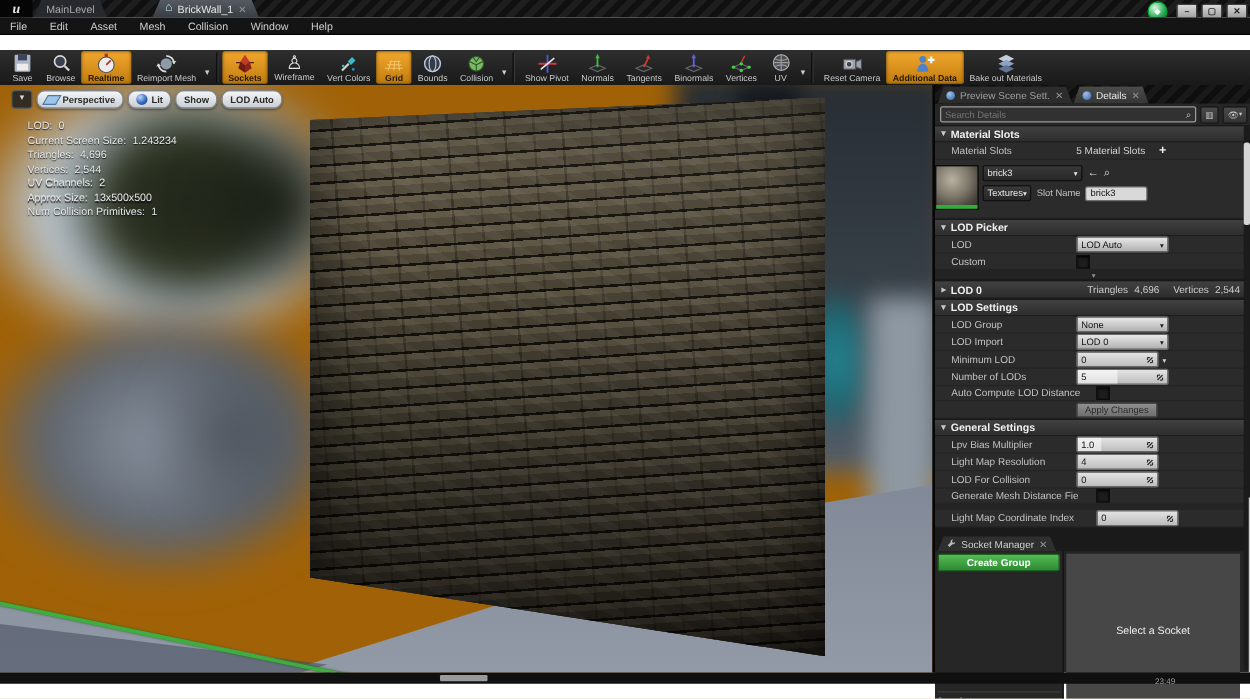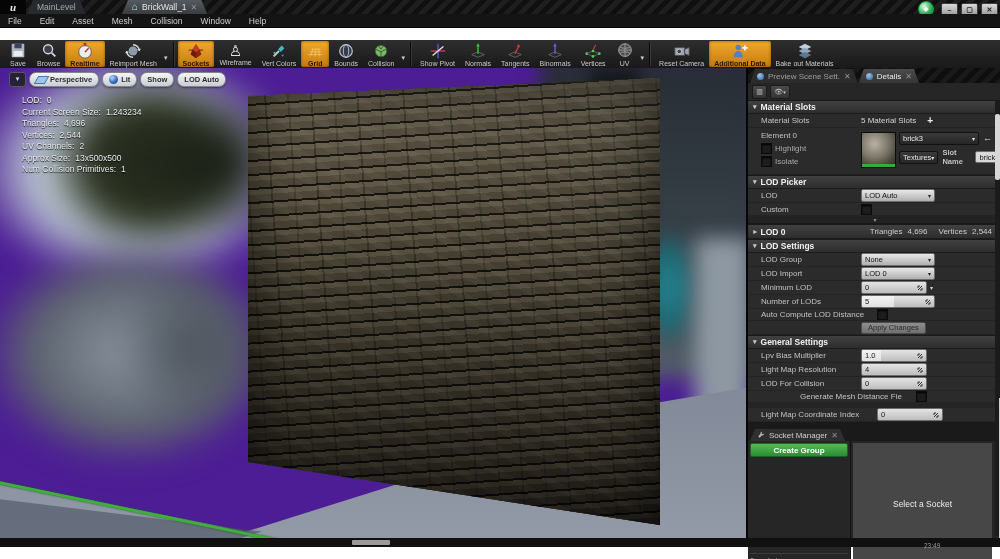--- a/index.html
+++ b/index.html
@@ -39,21 +39,21 @@
   .tb-btn{display:flex;flex-direction:column;align-items:center;justify-content:flex-start;
     padding:1px 5px 0 5px;border-radius:2px;margin:1px 0;}
   .tb-btn .ic{height:18px;display:flex;align-items:center;}
   .tb-btn .lb{font-size:7px;color:#c9c9c9;white-space:nowrap;line-height:8px;}
   .tb-btn.hl{background:linear-gradient(#f2a82e,#c27c0e);box-shadow:inset 0 0 3px #7a4e06;}
   .tb-btn.hl .lb{color:#241700;font-weight:bold;}
   .tb-chev{align-self:center;color:#cfcfcf;font-size:7px;padding:0 2px;margin-top:8px;}
   .pawn{color:#e4e4e4;font-size:15px;line-height:15px;}
 
   
-  .viewport{left:0;top:68px;width:756px;height:470px;background:#4c1d95;overflow:hidden;}
+  .viewport{left:0;top:68px;width:756px;height:470px;background:#a16207;overflow:hidden;}
   .blob{position:absolute;}
   .wall{left:248px;top:10px;width:412px;height:447px;
     clip-path:polygon(0 18px,100% 0,100% 100%,0 384px);
     background-color:#322d24;
     background-image:
       repeating-linear-gradient(176deg, rgba(128,118,96,.38) 0 5px, rgba(84,77,62,.35) 5px 12px, rgba(12,10,7,.85) 12px 14px),
       repeating-linear-gradient(86deg, rgba(0,0,0,.45) 0 2px, transparent 2px 23px, rgba(0,0,0,.3) 23px 25px, transparent 25px 46px),
       repeating-linear-gradient(31deg, rgba(255,255,255,.05) 0 7px, transparent 7px 19px),
       linear-gradient(155deg,#5d5543 0%,#453f30 35%,#2b2720 70%,#191611 100%);
     box-shadow:inset 0 0 60px rgba(0,0,0,.7);}
@@ -457,68 +457,61 @@
         <span class="tab-close">✕</span>
       </div>
       <div class="rp-tab active">
         <span class="rp-ticon"></span>
         <span>Details</span>
         <span class="tab-close">✕</span>
       </div>
     </div>
 
     <div class="search-row">
+      <div class="search-box">
+        <input type="text" placeholder="Search Details" style="">
+        <span style="color:#cfcfcf;font-size:8px;">⌕</span>
+      </div>
       <div class="mini-btn">▥</div>
       <div class="mini-btn" style="width:18px;">
           <span style="font-size:7px;">👁</span>
           <span style="font-size:5px;">▾</span>
         </div>
     </div>
 
     <div class="cat">
       <span class="arr">▾</span>
       <span>Material Slots</span>
     </div>
     <div class="prow" style="height:13px;">
       <div class="plabel">Material Slots</div>
       <div class="pval">
         <span style="font-size:8px;color:#d6d6d6;">5 Material Slots</span>
         <span style="color:#efefef;font-weight:bold;font-size:10px;margin-left:8px;">+</span>
       </div>
     </div>
     <div class="prow" style="height:46px;align-items:flex-start;">
-      <div class="plabel" style="padding-top:3px;">
-        <div>Element 0</div>
-        <div style="display:flex;align-items:center;gap:3px;margin-top:3px;">
-          <span class="chk"></span>
-          <span style="color:#aaa;">Highlight</span>
-        </div>
-        <div style="display:flex;align-items:center;gap:3px;margin-top:2px;">
-          <span class="chk"></span>
-          <span style="color:#aaa;">Isolate</span>
-        </div>
-      </div>
       <div class="pval" style="align-items:flex-start;padding-top:4px;">
         <div class="thumb"></div>
         <div style="display:flex;flex-direction:column;gap:3px;">
           <div style="display:flex;align-items:center;gap:4px;">
             <div class="dark-combo" style="width:72px;">
               <span>brick3</span>
               <span style="font-size:6px;">▾</span>
             </div>
             <span class="ic-sm">←</span>
             <span class="ic-sm">⌕</span>
 
           </div>
           <div style="display:flex;align-items:center;gap:4px;">
             <div class="dark-combo">
               <span>Textures</span>
               <span style="font-size:6px;">▾</span>
             </div>
-            <span style="font-size:7.5px;color:#c2c2c2;font-weight:bold;">Slot Name</span>
+            <span style="font-size:7.5px;color:#c2c2c2;">Slot Name</span>
             <div class="lite-input" style="width:42px;">
               <span>brick3</span>
             </div>
           </div>
         </div>
       </div>
     </div>
 
     <div class="cat">
       <span class="arr">▾</span>
@@ -645,21 +638,21 @@
       <div class="pval">
         <div class="spin">
           <span>0</span>
           <svg width="6" height="6" viewBox="0 0 6 6">
               <path d="M1 5L5 1M1 1h2M1 1v2M5 5H3M5 5V3" stroke="#333" fill="none"></path>
             </svg>
         </div>
       </div>
     </div>
     <div class="prow" style="height:11px;">
-      <div class="plabel" style="width:116px;margin-left:39px;">Generate Mesh Distance Fie</div>
+      <div class="plabel" style="width:116px;">Generate Mesh Distance Fie</div>
       <div class="pval">
           <span class="chk"></span>
         </div>
     </div>
     <div style="height:5px;background:#242424;"></div>
     <div class="prow" style="height:13px;">
       <div class="plabel" style="width:116px;">Light Map Coordinate Index</div>
       <div class="pval">
         <div class="spin">
           <span>0</span>

